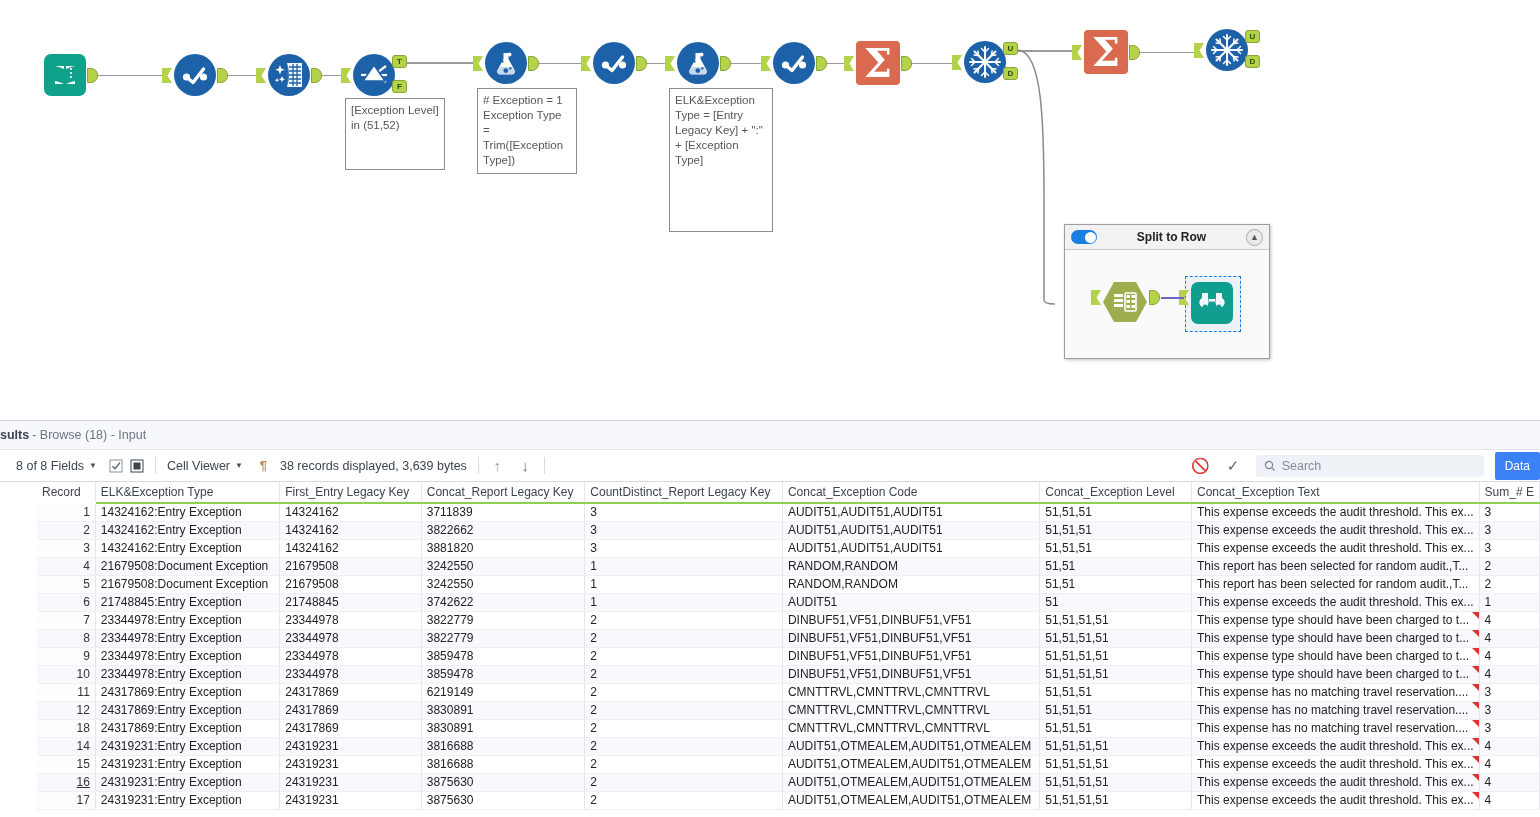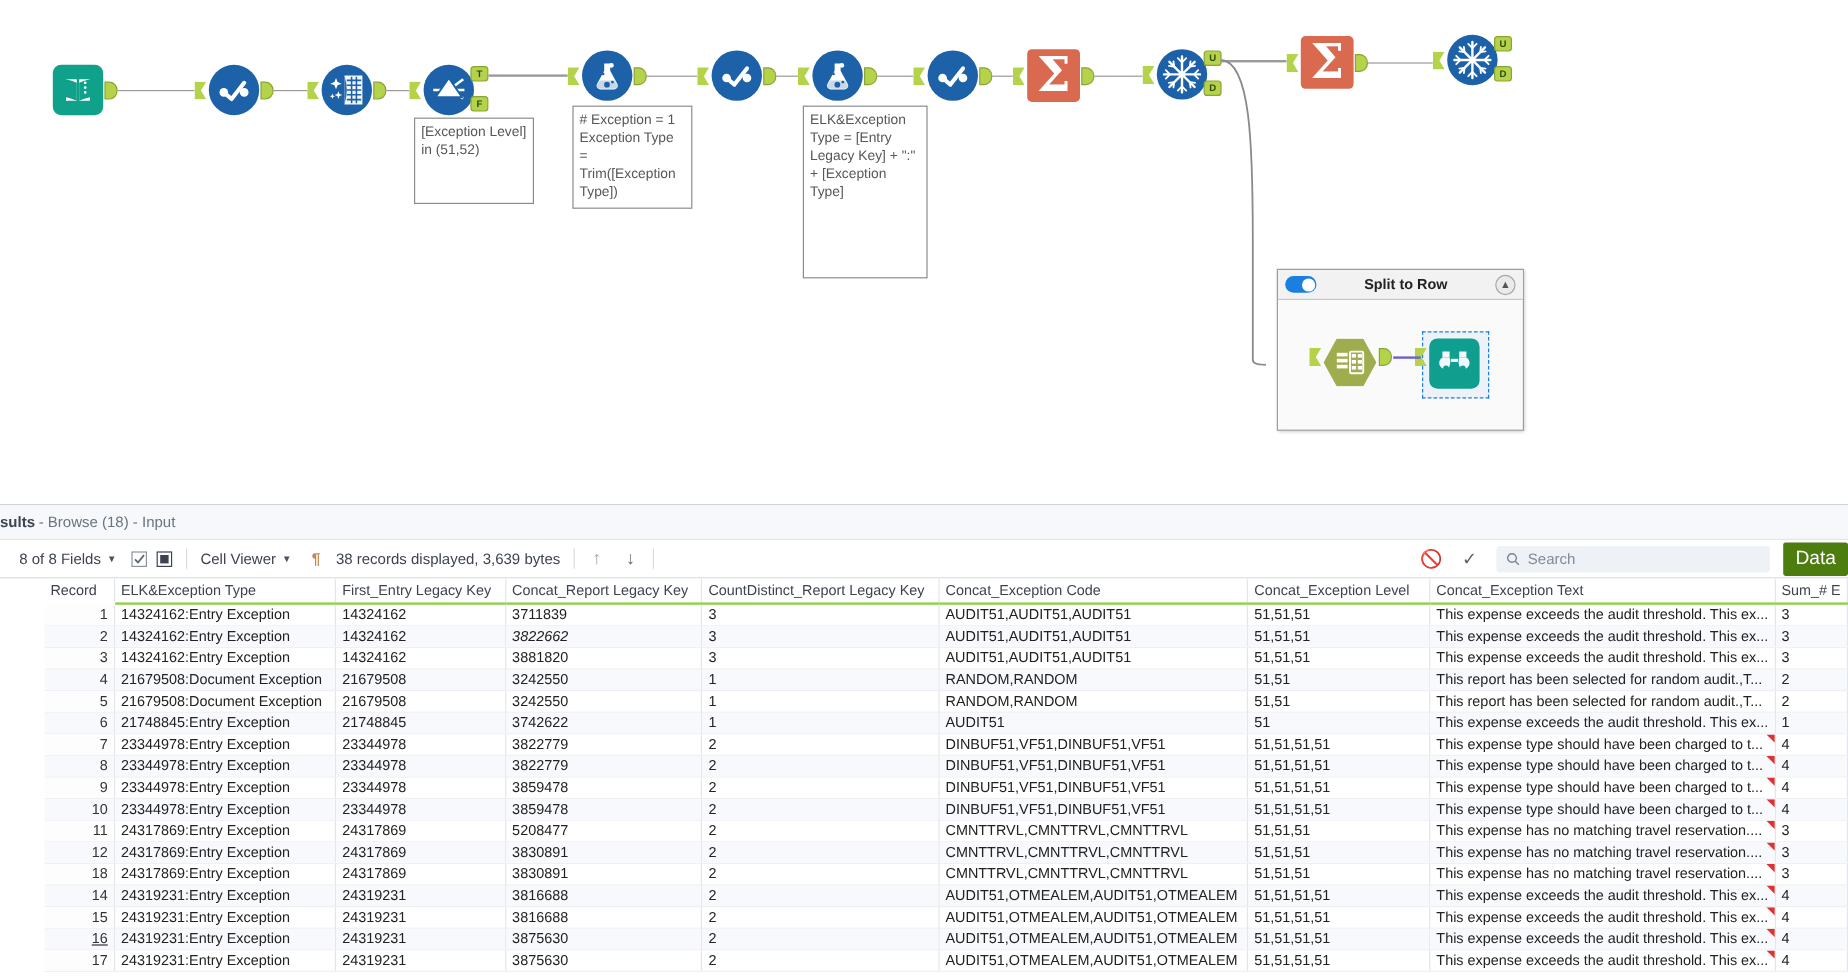--- a/index.html
+++ b/index.html
@@ -132,21 +132,21 @@
     align-items: center; justify-content: center;
   }
   .vsep { width: 1px; height: 17px; background: #d7dbe1; margin: 0 11px; }
   .srchbox {
     display: flex; align-items: center; gap: 6px;
     background: #eef1f5; border-radius: 3px;
     height: 22px; width: 228px; padding: 0 8px;
     color: #838b96; font-size: 12.5px;
   }
   .databtn {
-    background: #4d7c0f; color: #fff; font-size: 16px;
+    background: #3b82f6; color: #fff; font-size: 12px;
     height: 28px; padding: 0 10px; display: flex;
     align-items: center; border-radius: 2px;
   }
 
   
   #grid { position: absolute; left: 0; top: 61px; right: 0; bottom: 0; overflow: hidden; margin-left: 37px; }
   table { border-collapse: collapse; table-layout: fixed; font-size: 12px; }
   th {
     height: 21px; background: #fff; color: #3d4450;
     font-weight: normal; text-align: left; padding: 0 5px;
@@ -487,21 +487,21 @@
             <td style="width: 208px;">3</td>
             <td style="width: 262px;">AUDIT51,AUDIT51,AUDIT51</td>
             <td style="width: 170px;">51,51,51</td>
             <td style="width: 265px;">This expense exceeds the audit threshold. This ex...</td>
             <td style="width: 43px;">3</td>
           </tr>
           <tr class="alt">
             <td class="num" style="width: 73px;">2</td>
             <td style="width: 194px;">14324162:Entry Exception</td>
             <td style="width: 152px;">14324162</td>
-            <td style="width: 173px; font-style: italic;">3822662</td>
+            <td style="width: 173px;">3822662</td>
             <td style="width: 208px;">3</td>
             <td style="width: 262px;">AUDIT51,AUDIT51,AUDIT51</td>
             <td style="width: 170px;">51,51,51</td>
             <td style="width: 265px;">This expense exceeds the audit threshold. This ex...</td>
             <td style="width: 43px;">3</td>
           </tr>
           <tr>
             <td class="num" style="width: 73px;">3</td>
             <td style="width: 194px;">14324162:Entry Exception</td>
             <td style="width: 152px;">14324162</td>
@@ -586,21 +586,21 @@
             <td style="width: 208px;">2</td>
             <td style="width: 262px;">DINBUF51,VF51,DINBUF51,VF51</td>
             <td style="width: 170px;">51,51,51,51</td>
             <td style="width: 265px;">This expense type should have been charged to t...<span class="flag"></span></td>
             <td style="width: 43px;">4</td>
           </tr>
           <tr>
             <td class="num" style="width: 73px;">11</td>
             <td style="width: 194px;">24317869:Entry Exception</td>
             <td style="width: 152px;">24317869</td>
-            <td style="width: 173px;">5208477</td>
+            <td style="width: 173px;">6219149</td>
             <td style="width: 208px;">2</td>
             <td style="width: 262px;">CMNTTRVL,CMNTTRVL,CMNTTRVL</td>
             <td style="width: 170px;">51,51,51</td>
             <td style="width: 265px;">This expense has no matching travel reservation....<span class="flag"></span></td>
             <td style="width: 43px;">3</td>
           </tr>
           <tr class="alt">
             <td class="num" style="width: 73px;">12</td>
             <td style="width: 194px;">24317869:Entry Exception</td>
             <td style="width: 152px;">24317869</td>

